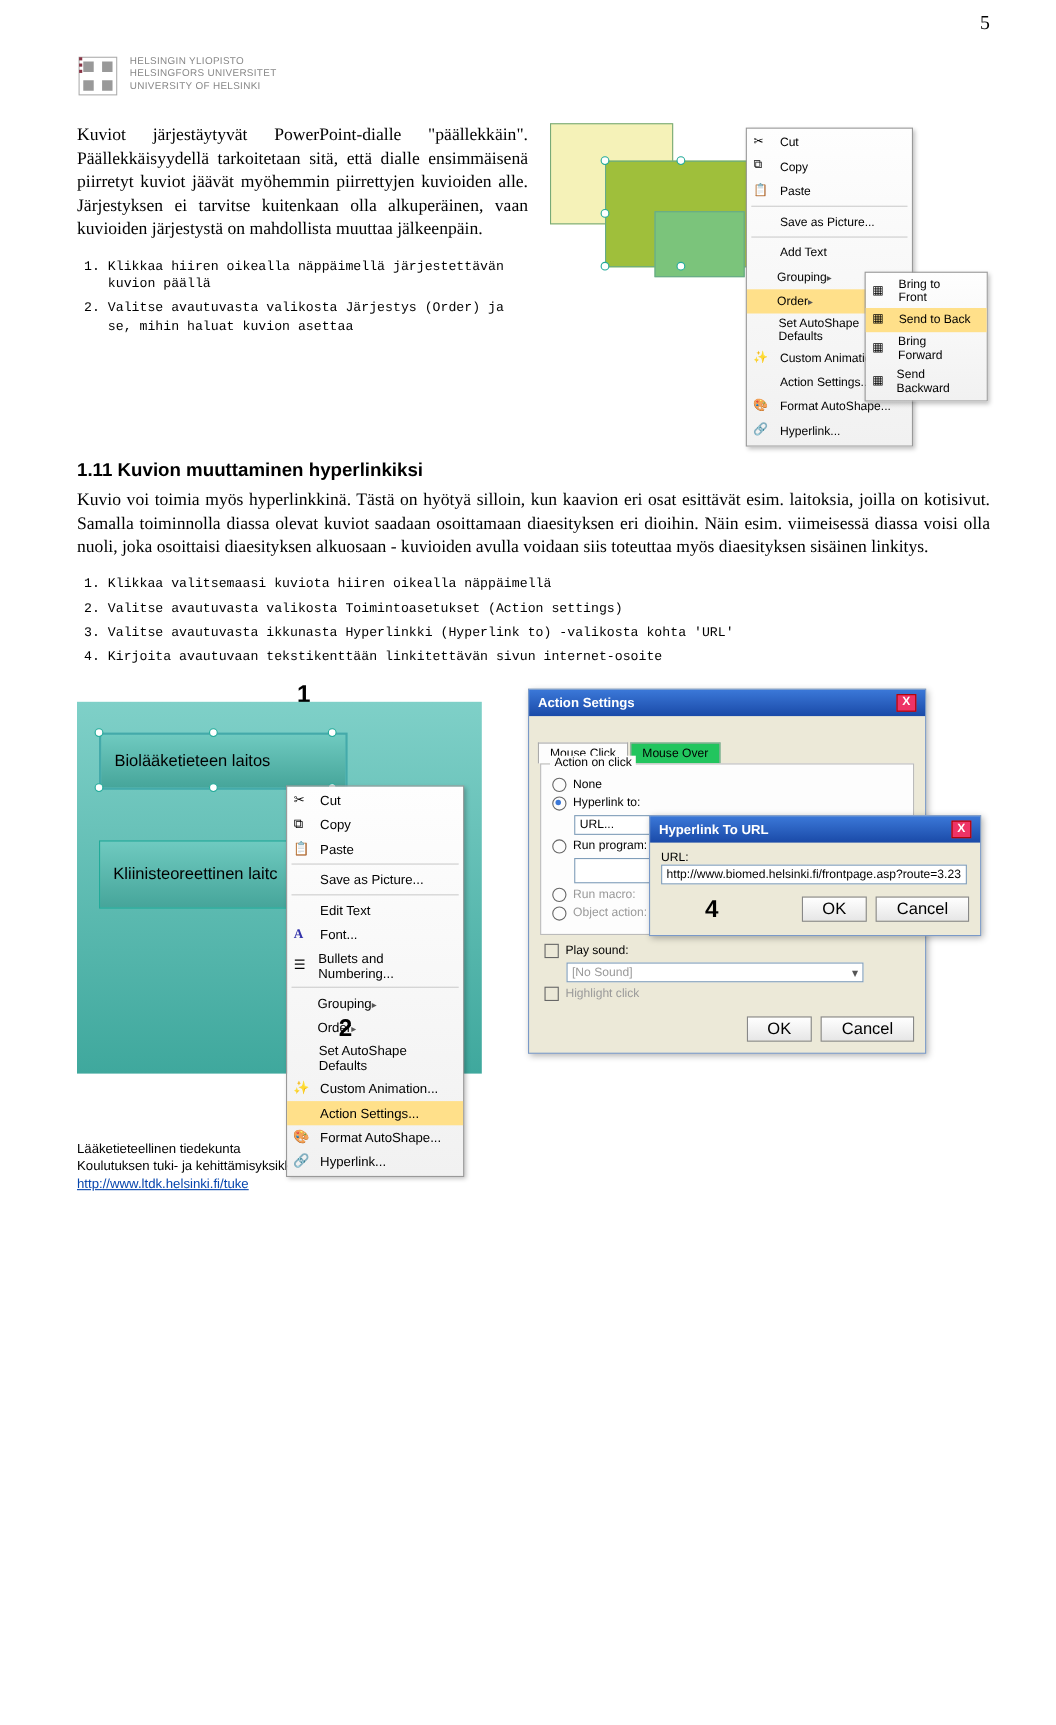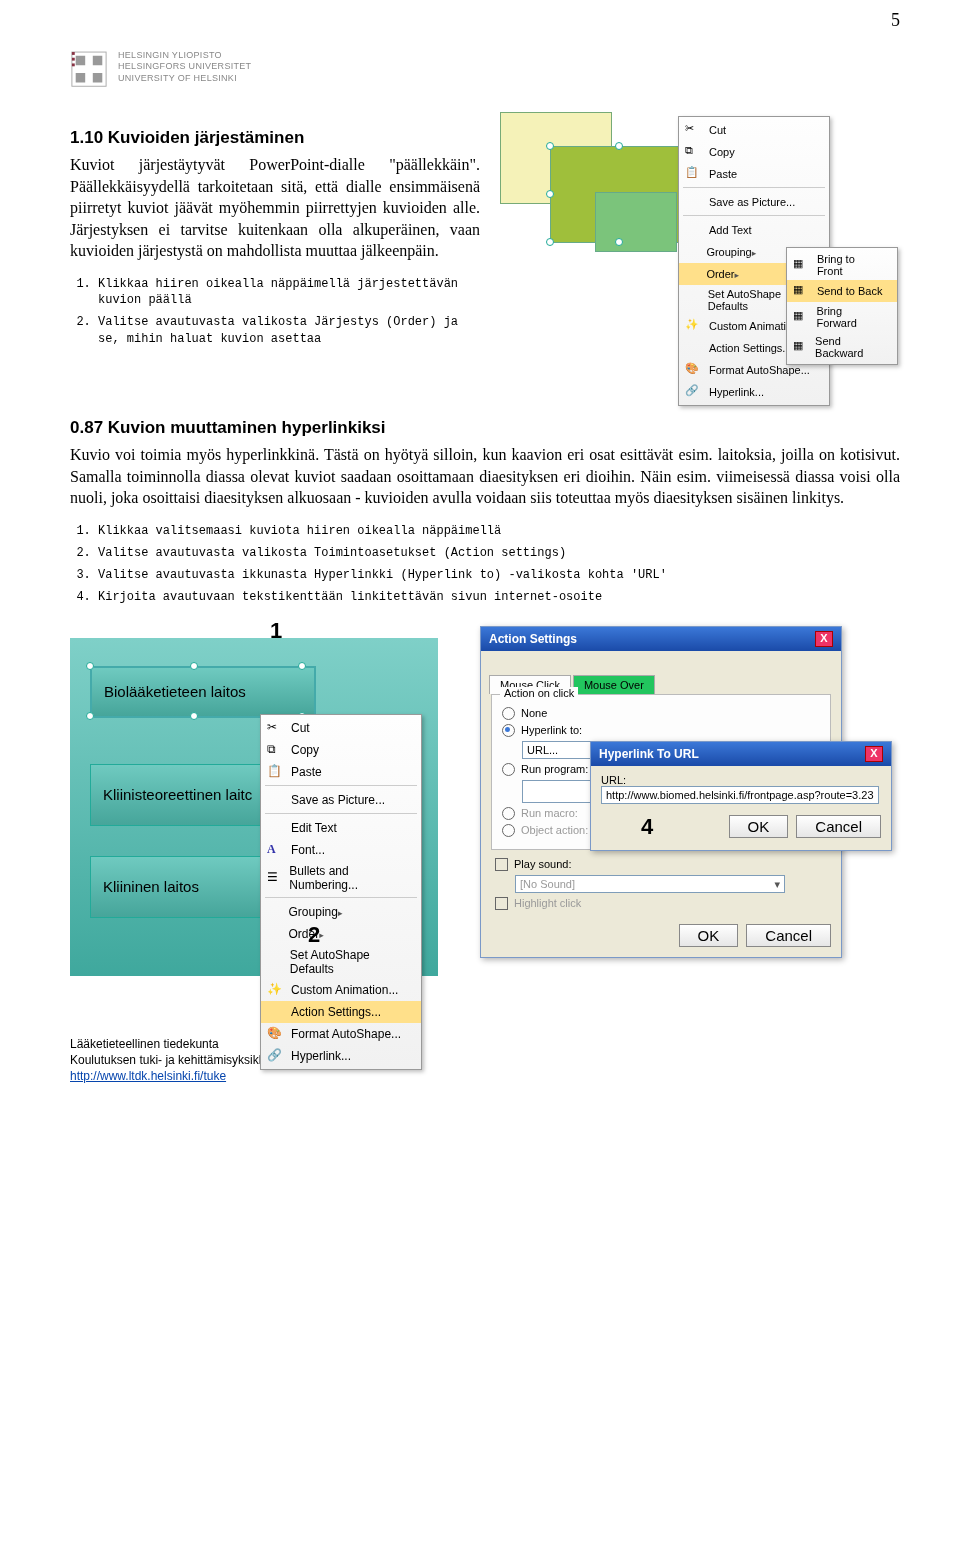--- a/index.html
+++ b/index.html
@@ -108,21 +108,20 @@
     </svg>
     <div class="logo-text">
       <div>HELSINGIN YLIOPISTO</div>
       <div>HELSINGFORS UNIVERSITET</div>
       <div>UNIVERSITY OF HELSINKI</div>
     </div>
   </div>
 
   <div class="two-col">
     <div class="col-left">
-      <h2 class="sec">1.10 Kuvioiden järjestäminen</h2>
       <p class="body">Kuviot järjestäytyvät PowerPoint-dialle "päällekkäin". Päällekkäisyydellä tarkoitetaan sitä, että dialle ensimmäisenä piirretyt kuviot jäävät myöhemmin piirrettyjen kuvioiden alle. Järjestyksen ei tarvitse kuitenkaan olla alkuperäinen, vaan kuvioiden järjestystä on mahdollista muuttaa jälkeenpäin.</p>
       <ol class="steps">
         <li>Klikkaa hiiren oikealla näppäimellä järjestettävän kuvion päällä</li>
         <li>Valitse avautuvasta valikosta Järjestys (Order) ja se, mihin haluat kuvion asettaa</li>
       </ol>
     </div>
     <div class="col-right">
       <div class="shot1">
         <div class="sq sq1"></div>
         <div class="sq sq2"></div>
@@ -209,21 +208,21 @@
             </div>
           <div class="row">
               <span class="ico">▦</span>
               <span>Send Backward</span>
             </div>
         </div>
       </div>
     </div>
   </div>
 
-  <h2 class="sec">0.87 Kuvion muuttaminen hyperlinkiksi</h2>
+  <h2 class="sec">1.11 Kuvion muuttaminen hyperlinkiksi</h2>
   <p class="body">Kuvio voi toimia myös hyperlinkkinä. Tästä on hyötyä silloin, kun kaavion eri osat esittävät esim. laitoksia, joilla on kotisivut. Samalla toiminnolla diassa olevat kuviot saadaan osoittamaan diaesityksen eri dioihin. Näin esim. viimeisessä diassa voisi olla nuoli, joka osoittaisi diaesityksen alkuosaan - kuvioiden avulla voidaan siis toteuttaa myös diaesityksen sisäinen linkitys.</p>
   <ol class="steps">
     <li>Klikkaa valitsemaasi kuviota hiiren oikealla näppäimellä</li>
     <li>Valitse avautuvasta valikosta Toimintoasetukset (Action settings)</li>
     <li>Valitse avautuvasta ikkunasta Hyperlinkki (Hyperlink to) -valikosta kohta 'URL'</li>
     <li>Kirjoita avautuvaan tekstikenttään linkitettävän sivun internet-osoite</li>
   </ol>
 
   <div class="bottom-images">
 
@@ -235,23 +234,20 @@
         </div>
       <div class="handle" style="left:16px;top:36px"></div>
         <div class="handle" style="left:120px;top:36px"></div>
         <div class="handle" style="left:228px;top:36px"></div>
       <div class="handle" style="left:16px;top:86px"></div>
         <div class="handle" style="left:120px;top:86px"></div>
         <div class="handle" style="left:228px;top:86px"></div>
       <div class="box box2">
           <span>Kliinisteoreettinen laitc</span>
         </div>
-      <div class="box box3">
-          <span>Kliininen laitos</span>
-        </div>
 
       <div class="menu menu3">
         <div class="row">
             <span class="ico">✂</span>
             <span>Cut</span>
           </div>
         <div class="row">
             <span class="ico">⧉</span>
             <span>Copy</span>
           </div>

